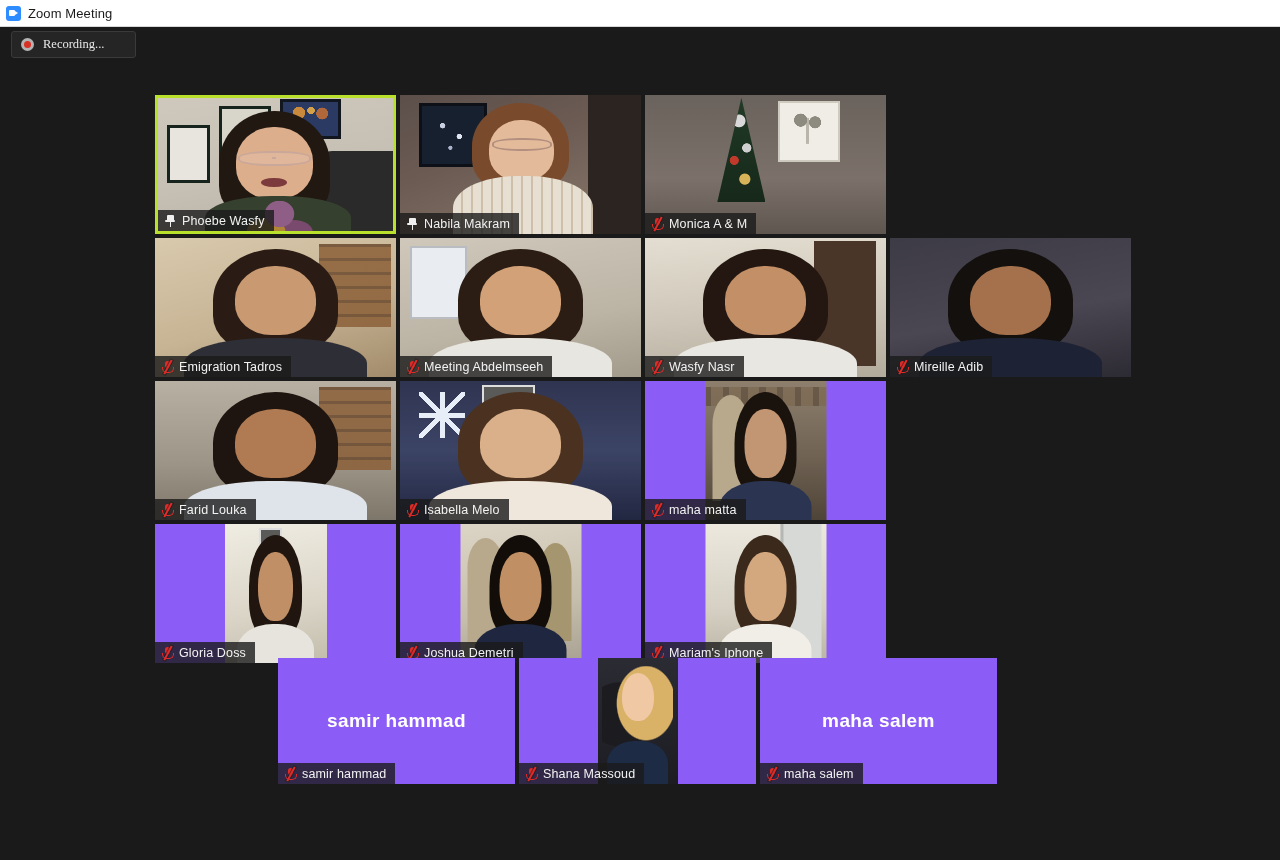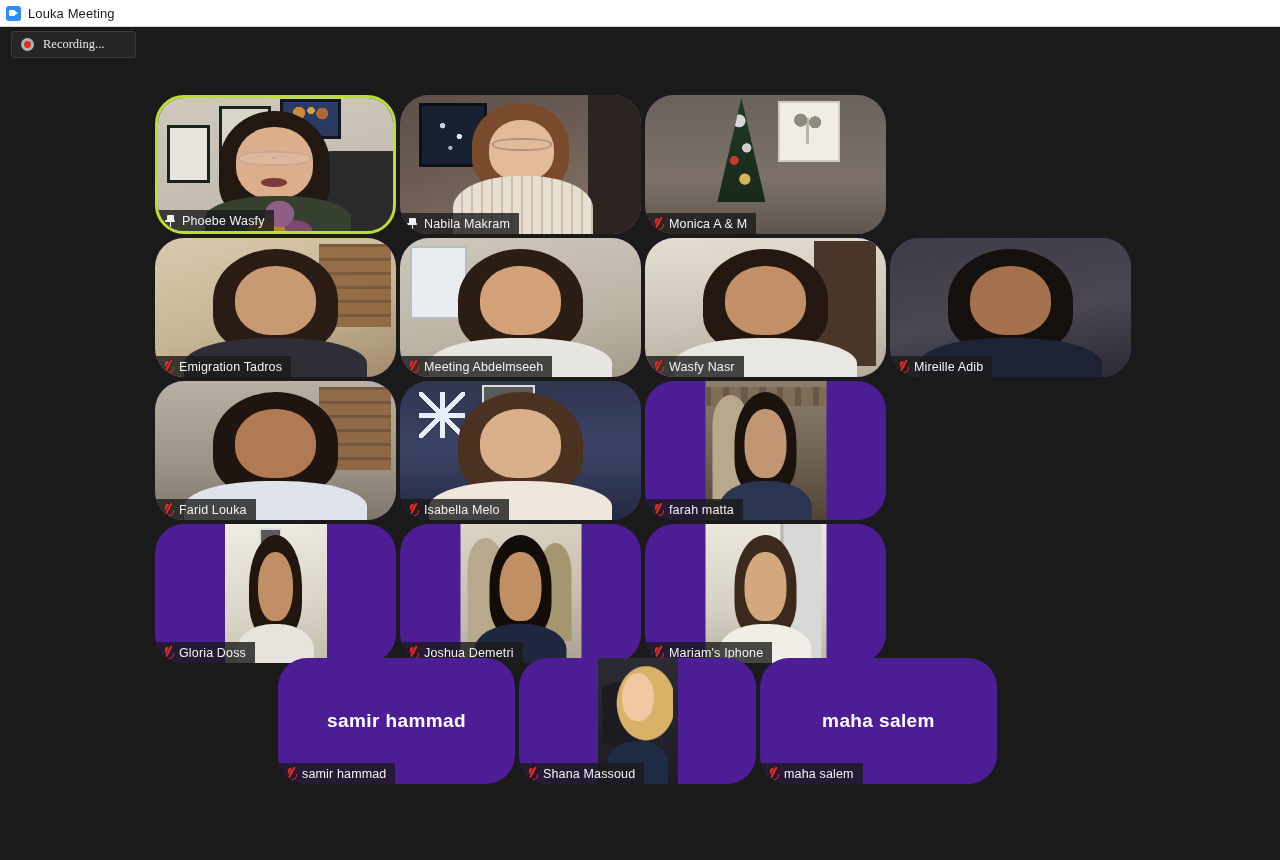--- a/index.html
+++ b/index.html
@@ -104,25 +104,24 @@
   }
   .grid-row {
     display: flex;
     gap: 4px;
     margin-bottom: 4px;
   }
   .tile {
     position: relative;
     width: 241px;
     height: 139px;
-    background: #4c1d95;
+    background: #8b5cf6;
     overflow: hidden;
     flex: none;
     cursor: pointer;
-    border-radius: 29px;
   }
   .tile.active {
     border: 3px solid #b9e02a;
   }
   .tile .video {
     position: absolute;
     inset: 0;
     overflow: hidden;
   }
   
@@ -366,21 +365,21 @@
   .shana-photo .head2 { position:absolute; left:30%; top:12%; width:40%; height:38%;
      background:#f0c9a4; border-radius:50% 50% 46% 46%; }
   .shana-photo .dress { position:absolute; left:12%; top:66%; width:76%; height:40%;
      background:#1d2b45; border-radius:44% 44% 0 0; }
 </style>
 </head>
 <body>
 
 <div id="titlebar">
   <div class="app-icon"></div>
-  <div class="title-text">Louka Meeting</div>
+  <div class="title-text">Zoom Meeting</div>
 </div>
 
 <div id="recording-bar">
   <div id="recording-btn">
     <span class="rec-dot"></span>
     <span class="rec-label">Recording...</span>
   </div>
 </div>
 
 <div id="gallery">
@@ -549,21 +548,21 @@
           <div class="person fig" style="inset: 0px;">
             <div class="hair" style="background: rgb(26, 18, 13);"></div>
             <div class="head" style="background: rgb(194, 149, 115);"></div>
             <div class="torso" style="background: rgb(43, 53, 82);"></div>
           </div>
         </div>
         <div class="badge">
           <span class="ic mic-muted">
             <i class="slash"></i>
           </span>
-          <span class="name">farah matta</span>
+          <span class="name">maha matta</span>
         </div>
       </div>
     </div>
     <div class="grid-row">
       <div class="tile">
         <div class="video portrait room-h">
           <div class="poster"></div>
           <div class="person fig" style="inset: 0px;">
             <div class="hair" style="background: rgb(32, 21, 15);"></div>
             <div class="head" style="background: rgb(192, 143, 102);"></div>

